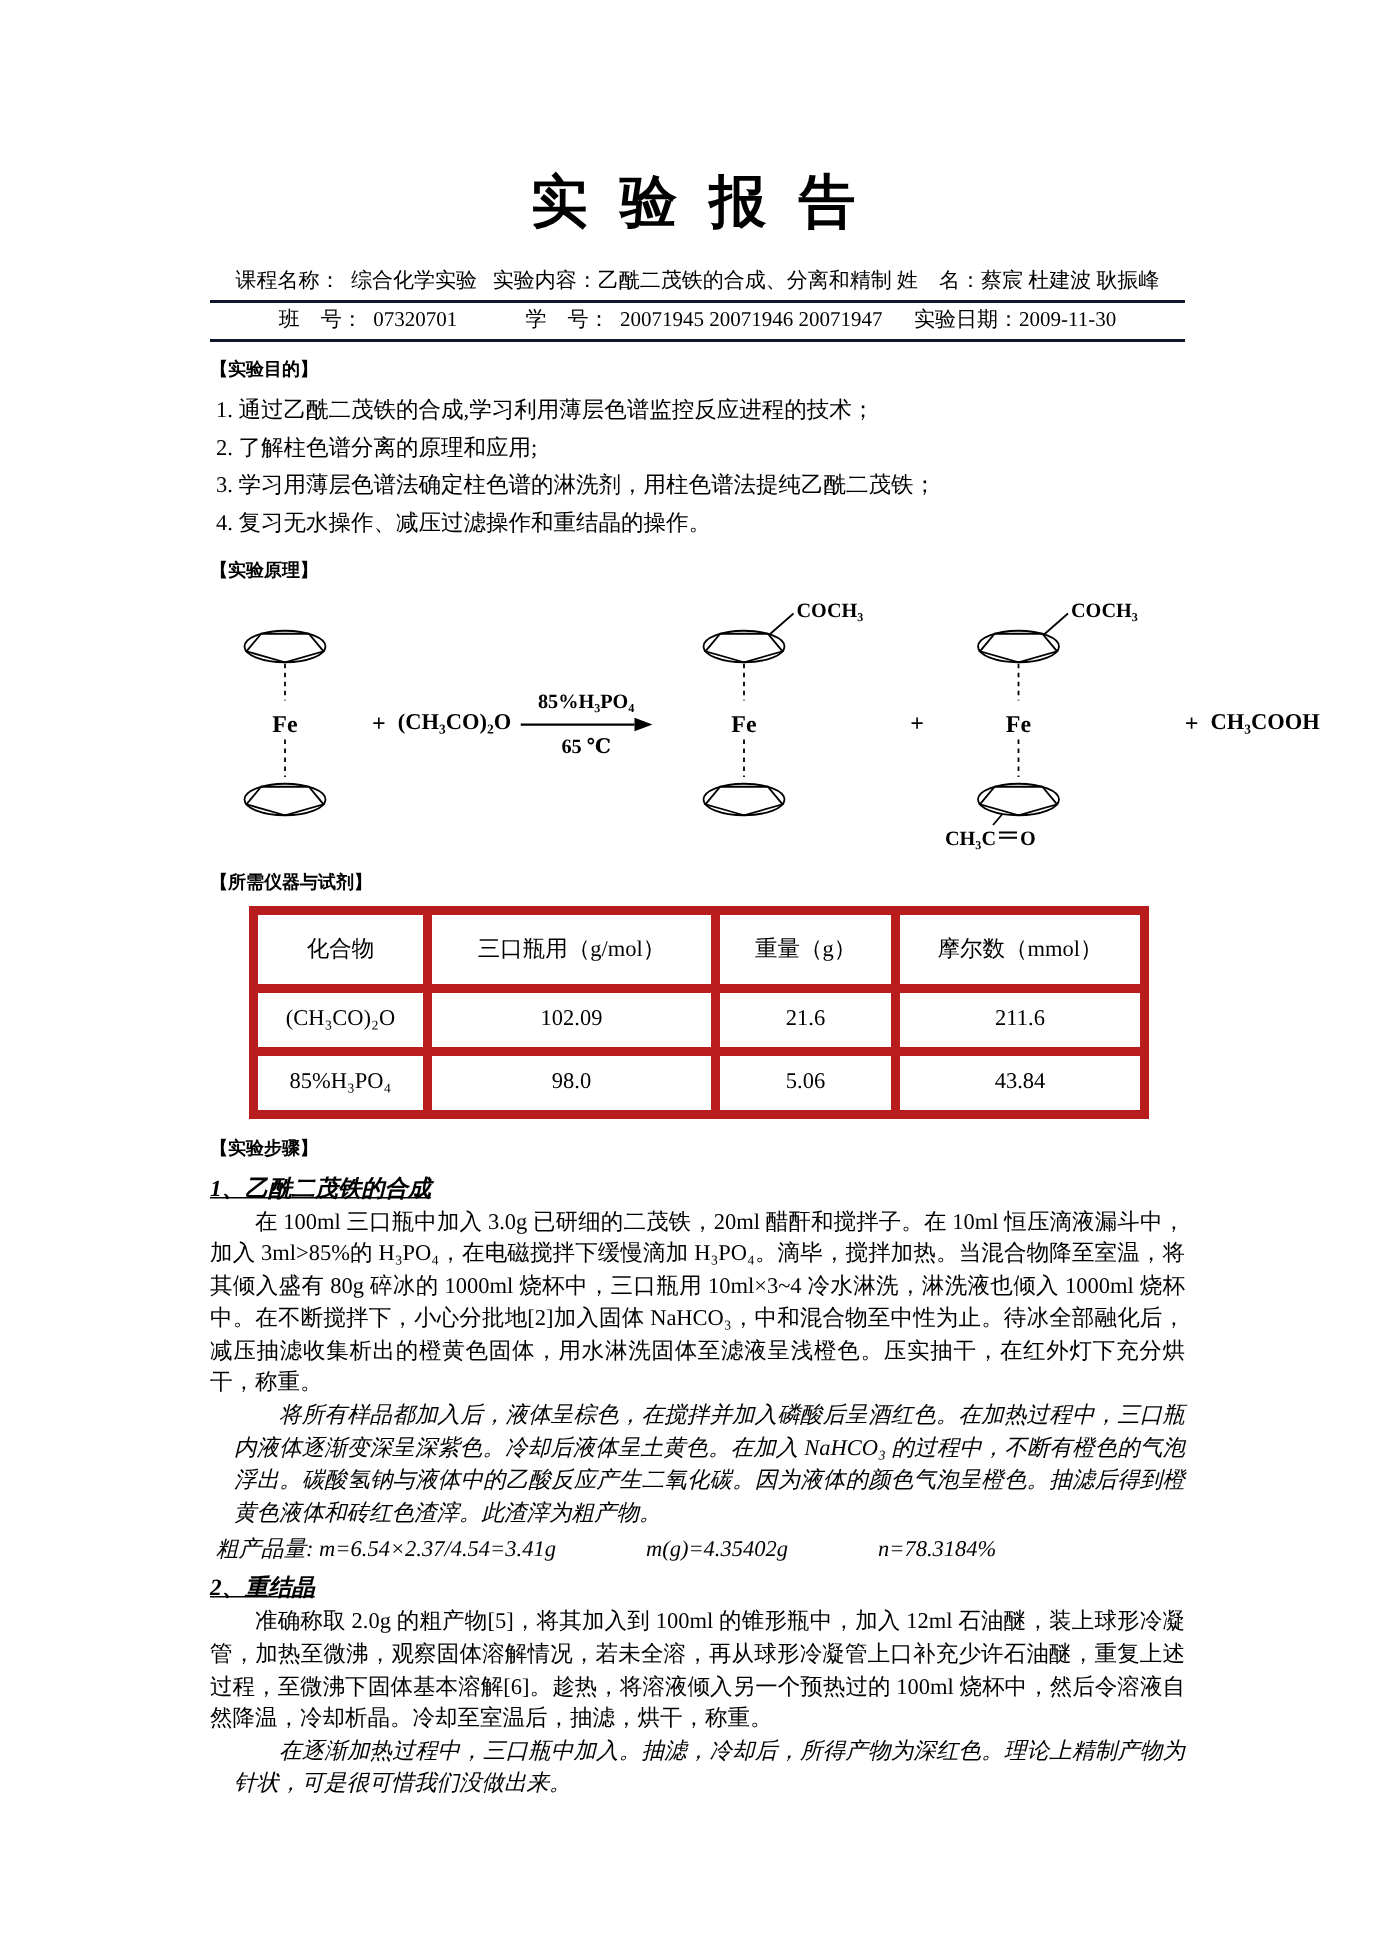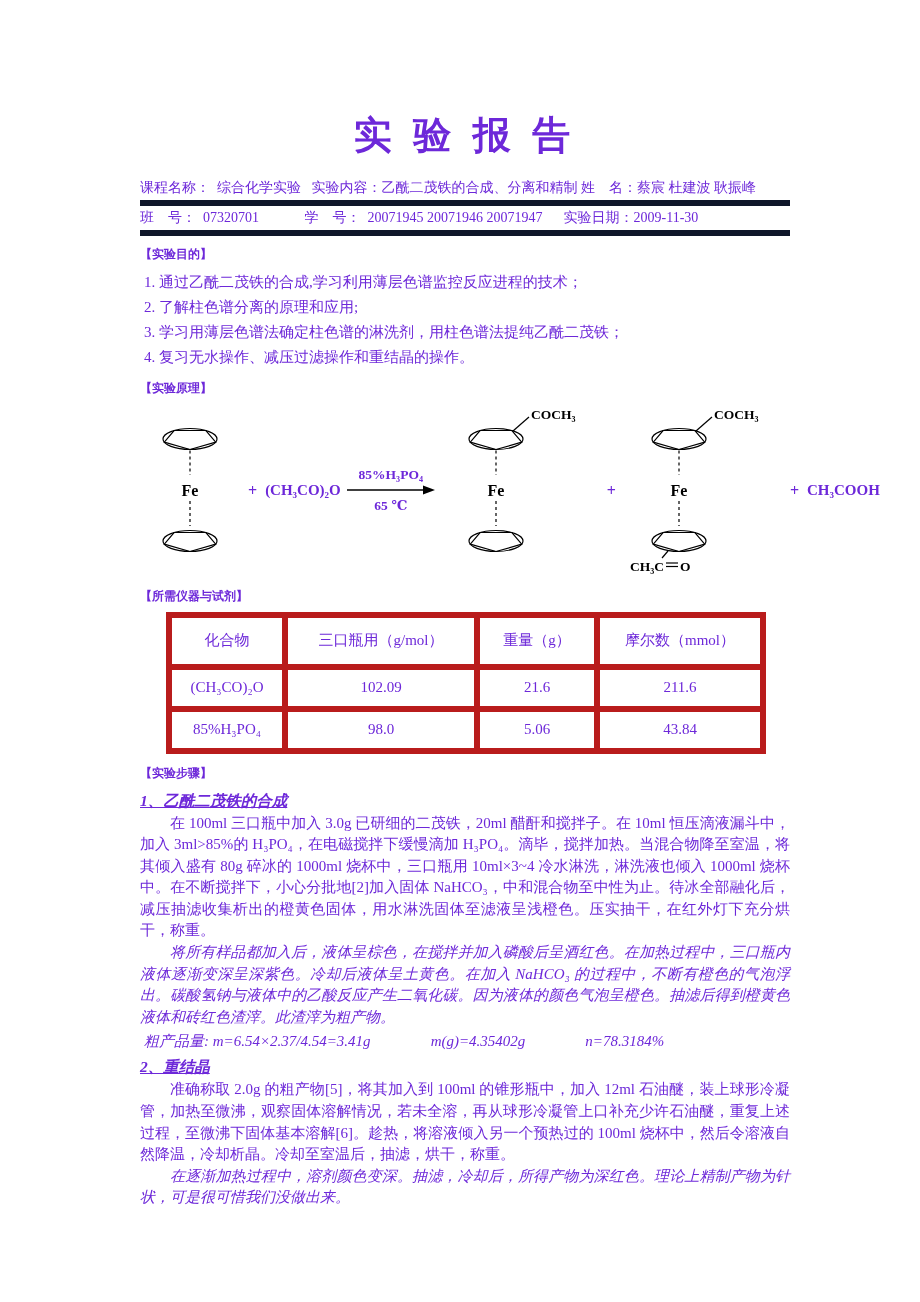--- a/index.html
+++ b/index.html
@@ -1,49 +1,49 @@
 <!DOCTYPE html>
 <html><head>
 <meta charset="utf-8">
 <style>
   html,body{margin:0;padding:0;background:#fff;}
   body{width:920px;height:1302px;overflow:hidden;}
   .page{
     position:relative;width:920px;height:1302px;box-sizing:border-box;
-    padding:112px 130px 16px 140px;color:#6d28d9;
+    padding:112px 130px 16px 140px;color:#000000;
     font-family:"Liberation Serif","DejaVu Serif","DejaVu Sans",serif;
   }
   .title{
     text-align:center;font-size:38px;font-weight:700;letter-spacing:6px;
     margin:0 0 16px 0;line-height:1.25;
   }
   .hdr{
-    font-size:14px;line-height:19px;border-bottom:6px solid #0f172a;
-    padding:2px 0 3px 0;white-space:pre-wrap;
+    font-size:14px;line-height:19px;border-bottom:2px solid #0f172a;
+    padding:2px 0 3px 0;white-space:pre-wrap;text-align:center;
   }
   .sec-h{font-size:12px;font-weight:700;margin:7px 0 4px 0;line-height:23px;}
   .p-item{font-size:15px;line-height:25px;padding-left:4px;}
   
   .scheme{display:flex;align-items:center;gap:6px;height:174px;margin:0;}
   .scheme svg{flex:0 0 auto;}
   .scheme text{font-family:"Liberation Serif","DejaVu Serif","DejaVu Sans",serif;font-weight:700;}
   .fe-t{font-size:16px;}
   .lbl-t{font-size:13.5px;}
   .plus{font-weight:700;font-size:16px;padding:0 2px;}
   .chem{font-weight:700;font-size:15px;}
   .arrow-block{display:flex;flex-direction:column;align-items:center;gap:1px;font-weight:700;font-size:13.5px;}
   
   .reagent-table{border-collapse:collapse;margin:4px 0 8px 26px;font-size:15px;text-align:center;}
   .reagent-table th,.reagent-table td{border:6px solid #b91c1c;font-weight:400;padding:0 6px;}
   .reagent-table th{height:46px;}
   .reagent-table td{height:36px;}
   
   .step-title{font-size:15.5px;font-weight:700;font-style:italic;text-decoration:underline;line-height:23px;margin:1px 0;}
   .para{font-size:15px;line-height:21.6px;text-align:justify;text-indent:2em;margin:0;}
-  .obs{font-style:italic;}
+  .obs{font-style:italic;margin-left:16px;}
   .yield{font-size:15px;font-style:italic;display:flex;gap:60px;line-height:26px;padding-left:4px;}
 </style>
 </head>
 <body>
 
 <div class="page">
 
   <div class="title">实 验 报 告</div>
 
   <div class="hdr">课程名称：  综合化学实验   实验内容：乙酰二茂铁的合成、分离和精制 姓    名：蔡宸 杜建波 耿振峰</div>
@@ -158,15 +158,15 @@
   <p class="para obs">将所有样品都加入后，液体呈棕色，在搅拌并加入磷酸后呈酒红色。在加热过程中，三口瓶内液体逐渐变深呈深紫色。冷却后液体呈土黄色。在加入 NaHCO₃ 的过程中，不断有橙色的气泡浮出。碳酸氢钠与液体中的乙酸反应产生二氧化碳。因为液体的颜色气泡呈橙色。抽滤后得到橙黄色液体和砖红色渣滓。此渣滓为粗产物。</p>
 
   <div class="yield">
     <span>粗产品量: m=6.54×2.37/4.54=3.41g</span>
     <span>m(g)=4.35402g</span>
     <span>n=78.3184%</span>
   </div>
 
   <div class="step-title">2、重结晶</div>
   <p class="para">准确称取 2.0g 的粗产物[5]，将其加入到 100ml 的锥形瓶中，加入 12ml 石油醚，装上球形冷凝管，加热至微沸，观察固体溶解情况，若未全溶，再从球形冷凝管上口补充少许石油醚，重复上述过程，至微沸下固体基本溶解[6]。趁热，将溶液倾入另一个预热过的 100ml 烧杯中，然后令溶液自然降温，冷却析晶。冷却至室温后，抽滤，烘干，称重。</p>
-  <p class="para obs">在逐渐加热过程中，溶剂颜色变深。抽滤，冷却后，所得产物为深红色。理论上精制产物为针状，可是很可惜我们没做出来。</p>
+  <p class="para obs">在逐渐加热过程中，三口瓶中加入。抽滤，冷却后，所得产物为深红色。理论上精制产物为针状，可是很可惜我们没做出来。</p>
 
 </div>
 
 </body></html>

